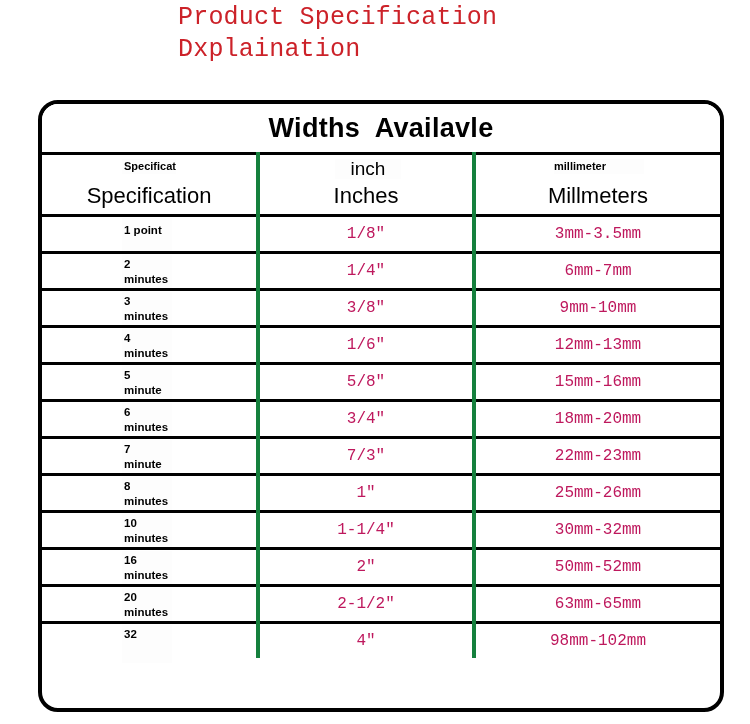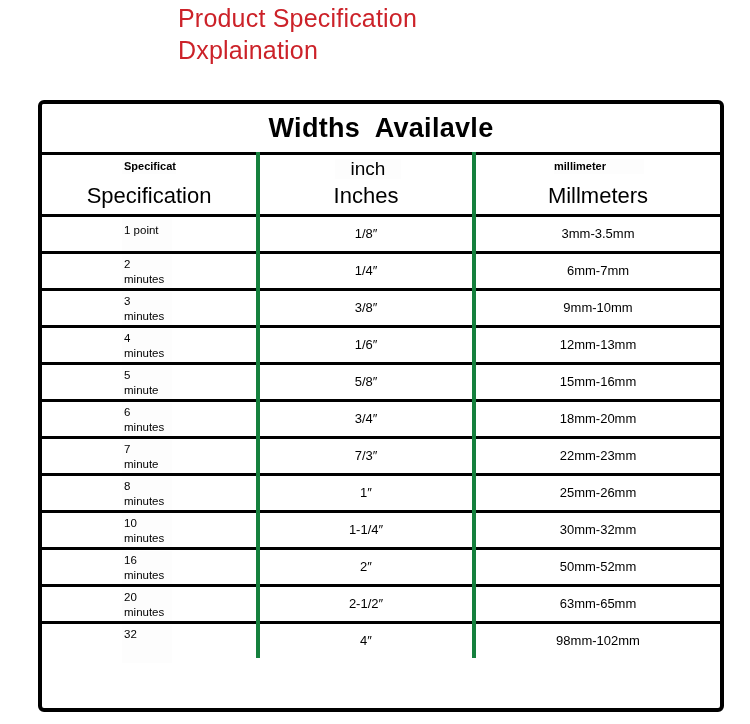--- a/index.html
+++ b/index.html
@@ -15,38 +15,38 @@
     position: relative;
   }
 
   
   #doc-heading {
     position: absolute;
     left: 178px;
     top: 2px;
     width: 420px;
     color: #cc2229;
-    font-family: Liberation Sans, sans-serif;
+    font-family: Liberation Mono, monospace;
     font-size: 25px;
     line-height: 32px;
     font-weight: 400;
     letter-spacing: 0.2px;
   }
   #doc-heading .line { display: block; white-space: nowrap; }
 
   
   #spec-table-frame {
     position: absolute;
     left: 38px;
     top: 100px;
     width: 686px;
     height: 612px;
     box-sizing: border-box;
     border: 4px solid #000000;
-    border-radius: 6px;
+    border-radius: 20px;
     background: #ffffff;
     overflow: hidden;
   }
 
   
   #table-title {
     height: 48px;
     line-height: 48px;
     text-align: center;
     font-family: "Liberation Sans", sans-serif;
@@ -111,39 +111,40 @@
     box-sizing: border-box;
   }
   .patch-spec { left: 80px; width: 54px; }
   .patch-inch { left: 75px; width: 66px; font-weight: 400; font-size: 19px; line-height: 20px; text-align: center; padding-left: 0; }
   .patch-mm   { left: 78px; width: 90px; padding-left: 0; }
 
   
   tr.data-row td { height: 34px; }
 
   .cell-val {
-    font-size: 13px;
-    color: #000000;
+    font-size: 16px;
+    color: #be185d;
     line-height: 22px;
     white-space: nowrap;
+    font-family: Liberation Mono, monospace;
   }
 
   
   td.spec-cell { position: relative; }
   .spec-patch {
     position: absolute;
     left: 80px;
     top: 1px;
     width: 50px;
     height: 33px;
     background: #fdfdfd;
     overflow: hidden;
     text-align: left;
     font-size: 11.5px;
-    font-weight: normal;
+    font-weight: bold;
     line-height: 15px;
     color: #000;
     padding: 2px 0 0 2px;
     box-sizing: border-box;
     white-space: nowrap;
   }
   .spec-patch .num { display: block; }
   .spec-patch .unit { display: block; }
   
   .spec-patch.one-line {

